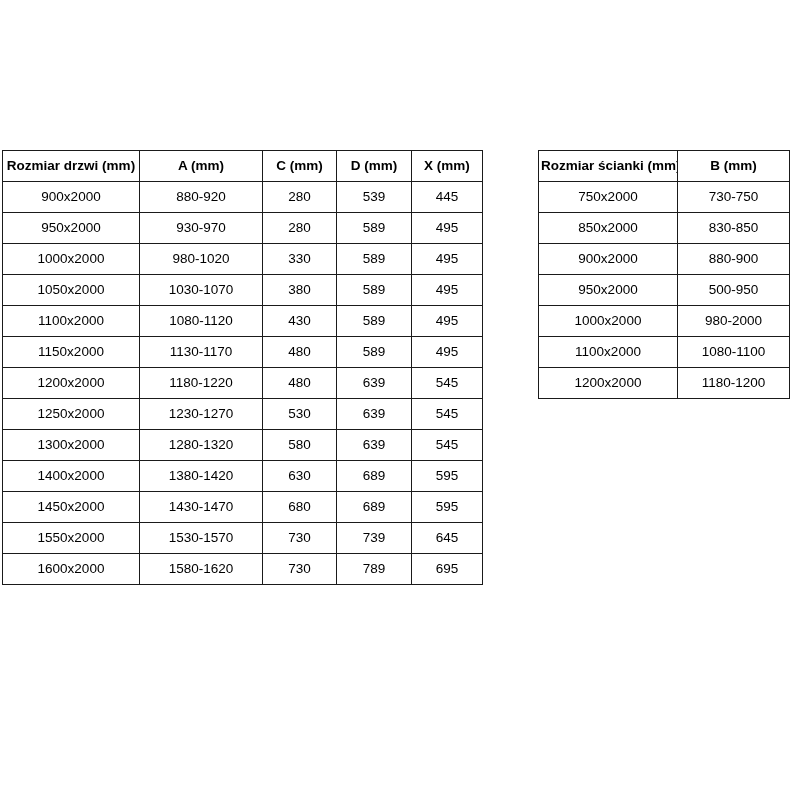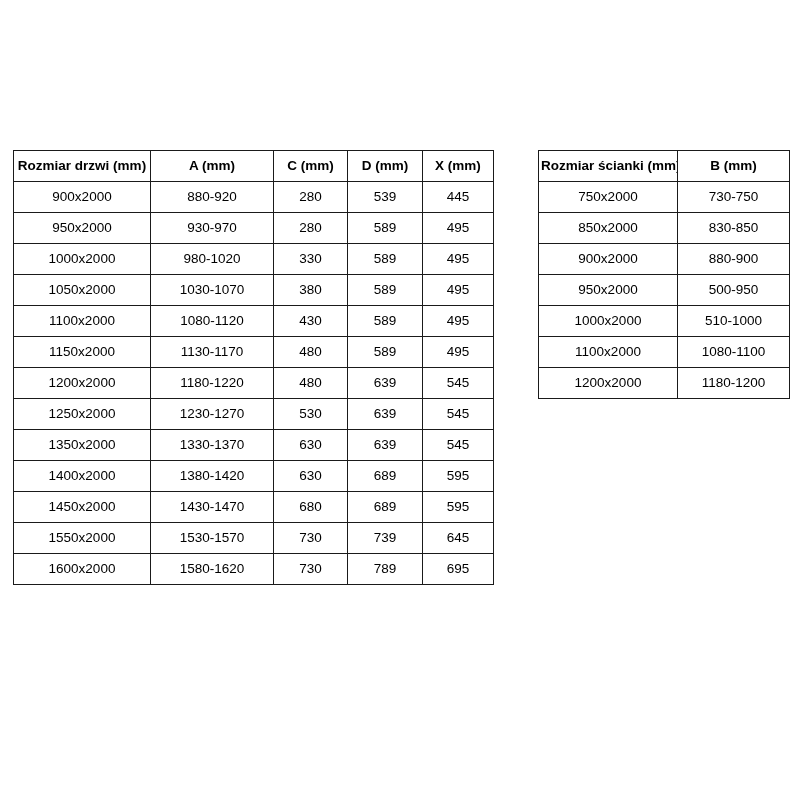--- a/index.html
+++ b/index.html
@@ -34,21 +34,21 @@
     white-space: nowrap;
     overflow: hidden;
   }
   table.spec-table th {
     font-weight: 700;
   }
   table.spec-table td {
     font-weight: 400;
   }
   #door-table {
-    left: 13px;
+    left: 2px;
     top: 150px;
     width: 480px;
   }
   #wall-table {
     left: 538px;
     top: 150px;
     width: 251px;
   }
 </style>
 </head>
@@ -124,23 +124,23 @@
           <td>545</td>
         </tr>
         <tr>
           <td>1250x2000</td>
           <td>1230-1270</td>
           <td>530</td>
           <td>639</td>
           <td>545</td>
         </tr>
         <tr>
-          <td>1350x2000</td>
-          <td>1330-1370</td>
-          <td>630</td>
+          <td>1300x2000</td>
+          <td>1280-1320</td>
+          <td>580</td>
           <td>639</td>
           <td>545</td>
         </tr>
         <tr>
           <td>1400x2000</td>
           <td>1380-1420</td>
           <td>630</td>
           <td>689</td>
           <td>595</td>
         </tr>
@@ -191,21 +191,21 @@
         <tr>
           <td>900x2000</td>
           <td>880-900</td>
         </tr>
         <tr>
           <td>950x2000</td>
           <td>500-950</td>
         </tr>
         <tr>
           <td>1000x2000</td>
-          <td>510-1000</td>
+          <td>980-2000</td>
         </tr>
         <tr>
           <td>1100x2000</td>
           <td>1080-1100</td>
         </tr>
         <tr>
           <td>1200x2000</td>
           <td>1180-1200</td>
         </tr>
       </tbody>

